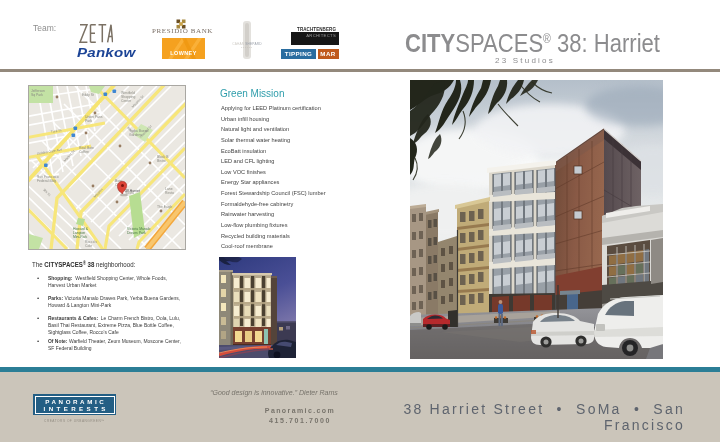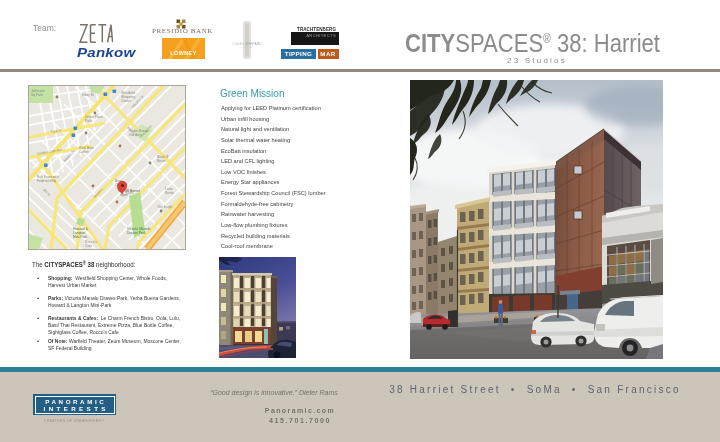--- a/index.html
+++ b/index.html
@@ -59,21 +59,21 @@
 <div class="abs" style="left:296px;top:27.2px;width:40px;text-align:right;font-size:4.6px;color:#2a2a2a;letter-spacing:0.1px;font-weight:bold;transform:scale(0.98,1);transform-origin:right top;">TRACHTENBERG</div>
 <div class="abs" style="left:291px;top:31.5px;width:47.5px;height:13px;background:#161616;">
   <div class="abs" style="right:2.5px;top:1px;font-size:4.2px;color:#9c9c9c;letter-spacing:0.3px;">ARCHITECTS</div>
 </div>
 
 <div class="abs" style="left:281px;top:48.5px;width:35px;height:10px;background:#2a6da0;color:#fff;font-weight:bold;font-size:6.2px;text-align:center;line-height:10px;letter-spacing:0.4px;">TIPPING</div>
 <div class="abs" style="left:317.5px;top:48.5px;width:21px;height:10px;background:#c05a1d;color:#fff;font-weight:bold;font-size:6.2px;text-align:center;line-height:10px;letter-spacing:0.4px;">MAR</div>
 
 <div class="abs" style="left:0px;top:27.5px;width:660px;text-align:right;font-size:26px;color:#8c8c8e;white-space:nowrap;transform:scale(0.848,1);transform-origin:right top;"><span style="font-weight:bold;">CITY</span>SPACES<span style="font-size:12.5px;vertical-align:9px;">®</span> 38: Harriet</div>
 
-<div class="abs" style="left:462px;top:56px;width:150px;text-align:center;font-size:8px;letter-spacing:2.2px;color:#8c8c8e;">23 Studios</div>
+<div class="abs" style="left:450px;top:56px;width:150px;text-align:center;font-size:8px;letter-spacing:2.2px;color:#8c8c8e;">23 Studios</div>
 
 <div class="abs" style="left:0;top:69px;width:720px;height:2.5px;background:#93897c;"></div>
 
 <div class="abs" style="left:28px;top:85px;width:158px;height:165px;border:1px solid #a9a7a2;box-sizing:border-box;overflow:hidden;background:#ebe8e2;">
   <svg width="156" height="163" viewBox="0 0 156 163">
     <rect width="156" height="163" fill="#ebe8e2"></rect>
 
     <g stroke="#ffffff" stroke-width="1.6">
       <path d="M-5,13 L74,2"></path>
         <path d="M-5,31 L72,17"></path>
@@ -721,13 +721,13 @@
 </div>
 
 <div class="abs" style="left:33px;top:418.5px;width:83px;text-align:center;font-size:3.2px;letter-spacing:0.5px;color:#938d83;">CREATORS OF URBANGREEN™</div>
 
 <div class="abs" style="left:174px;top:389px;width:200px;text-align:center;font-size:7px;font-style:italic;color:#77736b;">“Good design is innovative.” Dieter Rams</div>
 
 <div class="abs" style="left:230px;top:407px;width:140px;text-align:center;font-size:7px;font-weight:bold;letter-spacing:1.4px;color:#77736b;">Panoramic.com</div>
 
 <div class="abs" style="left:230px;top:417px;width:140px;text-align:center;font-size:7px;font-weight:bold;letter-spacing:1.6px;color:#77736b;">415.701.7000</div>
 
-<div class="abs" style="left:385px;top:384px;width:300px;text-align:center;font-size:10px;letter-spacing:2.25px;color:#5e646e;">38 Harriet Street &nbsp;•&nbsp; SoMa &nbsp;•&nbsp; San Francisco</div>
+<div class="abs" style="left:385px;top:401px;width:300px;text-align:right;font-size:14px;letter-spacing:2.25px;color:#5e646e;">38 Harriet Street &nbsp;•&nbsp; SoMa &nbsp;•&nbsp; San Francisco</div>
 
 </body></html>

